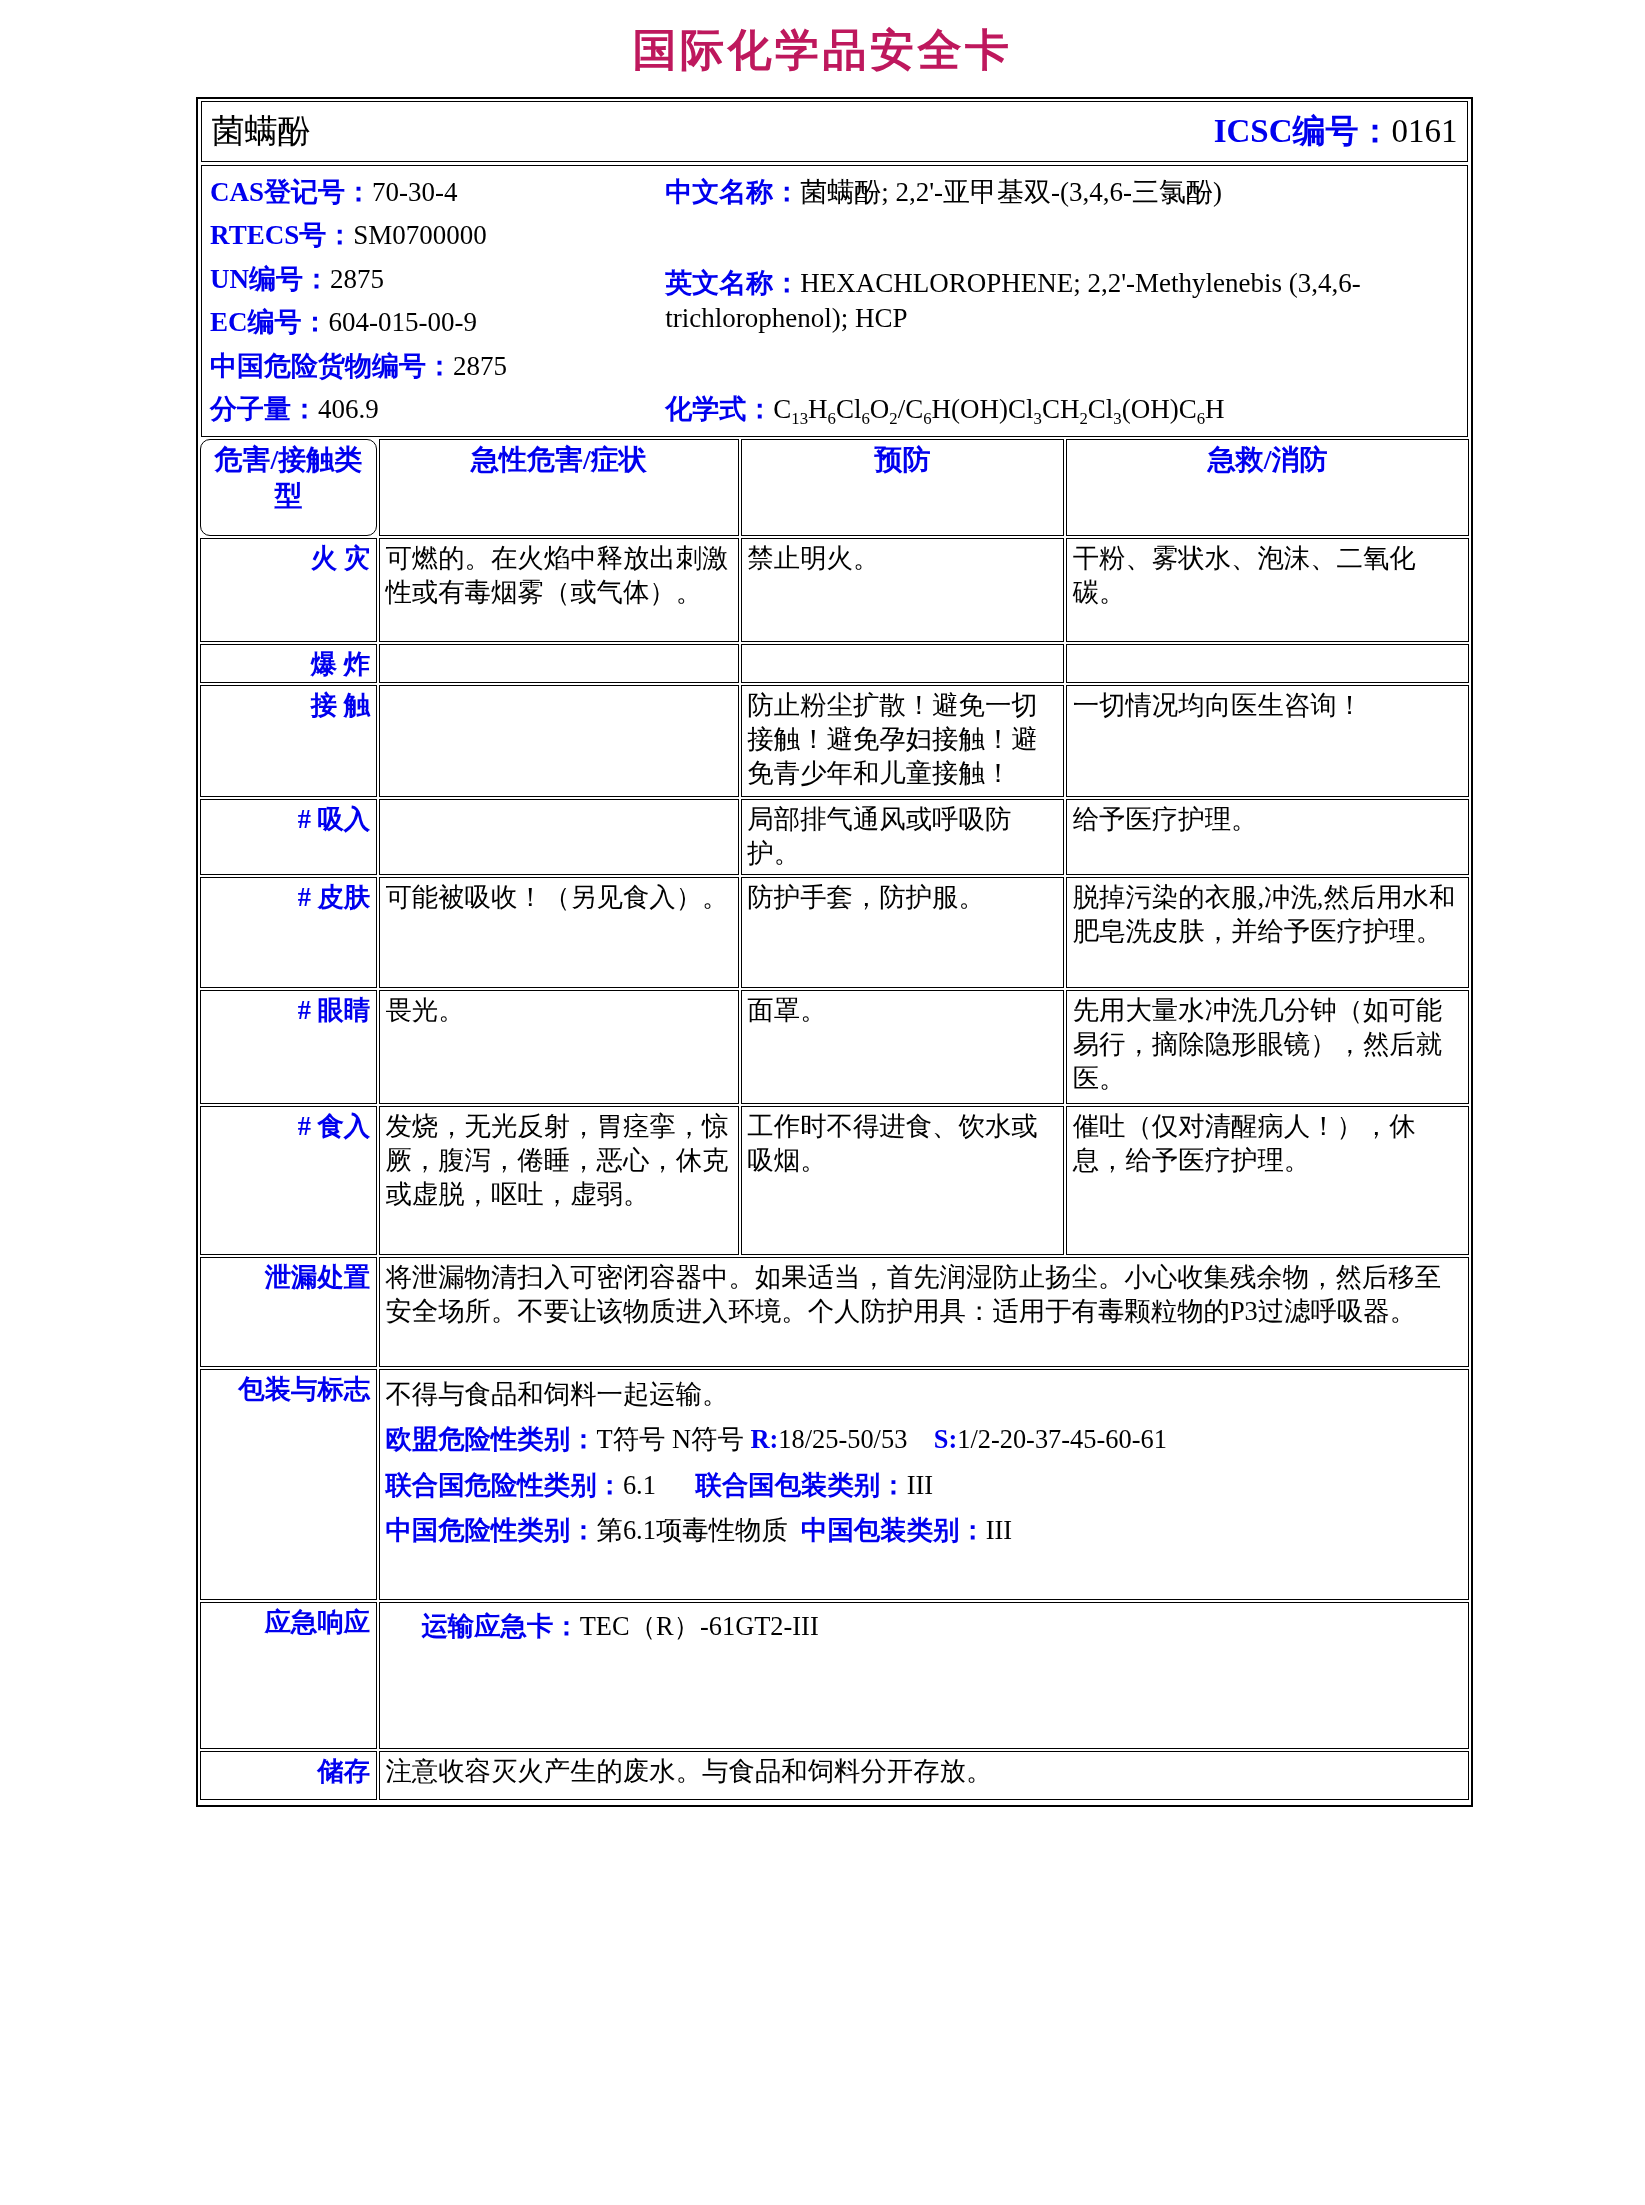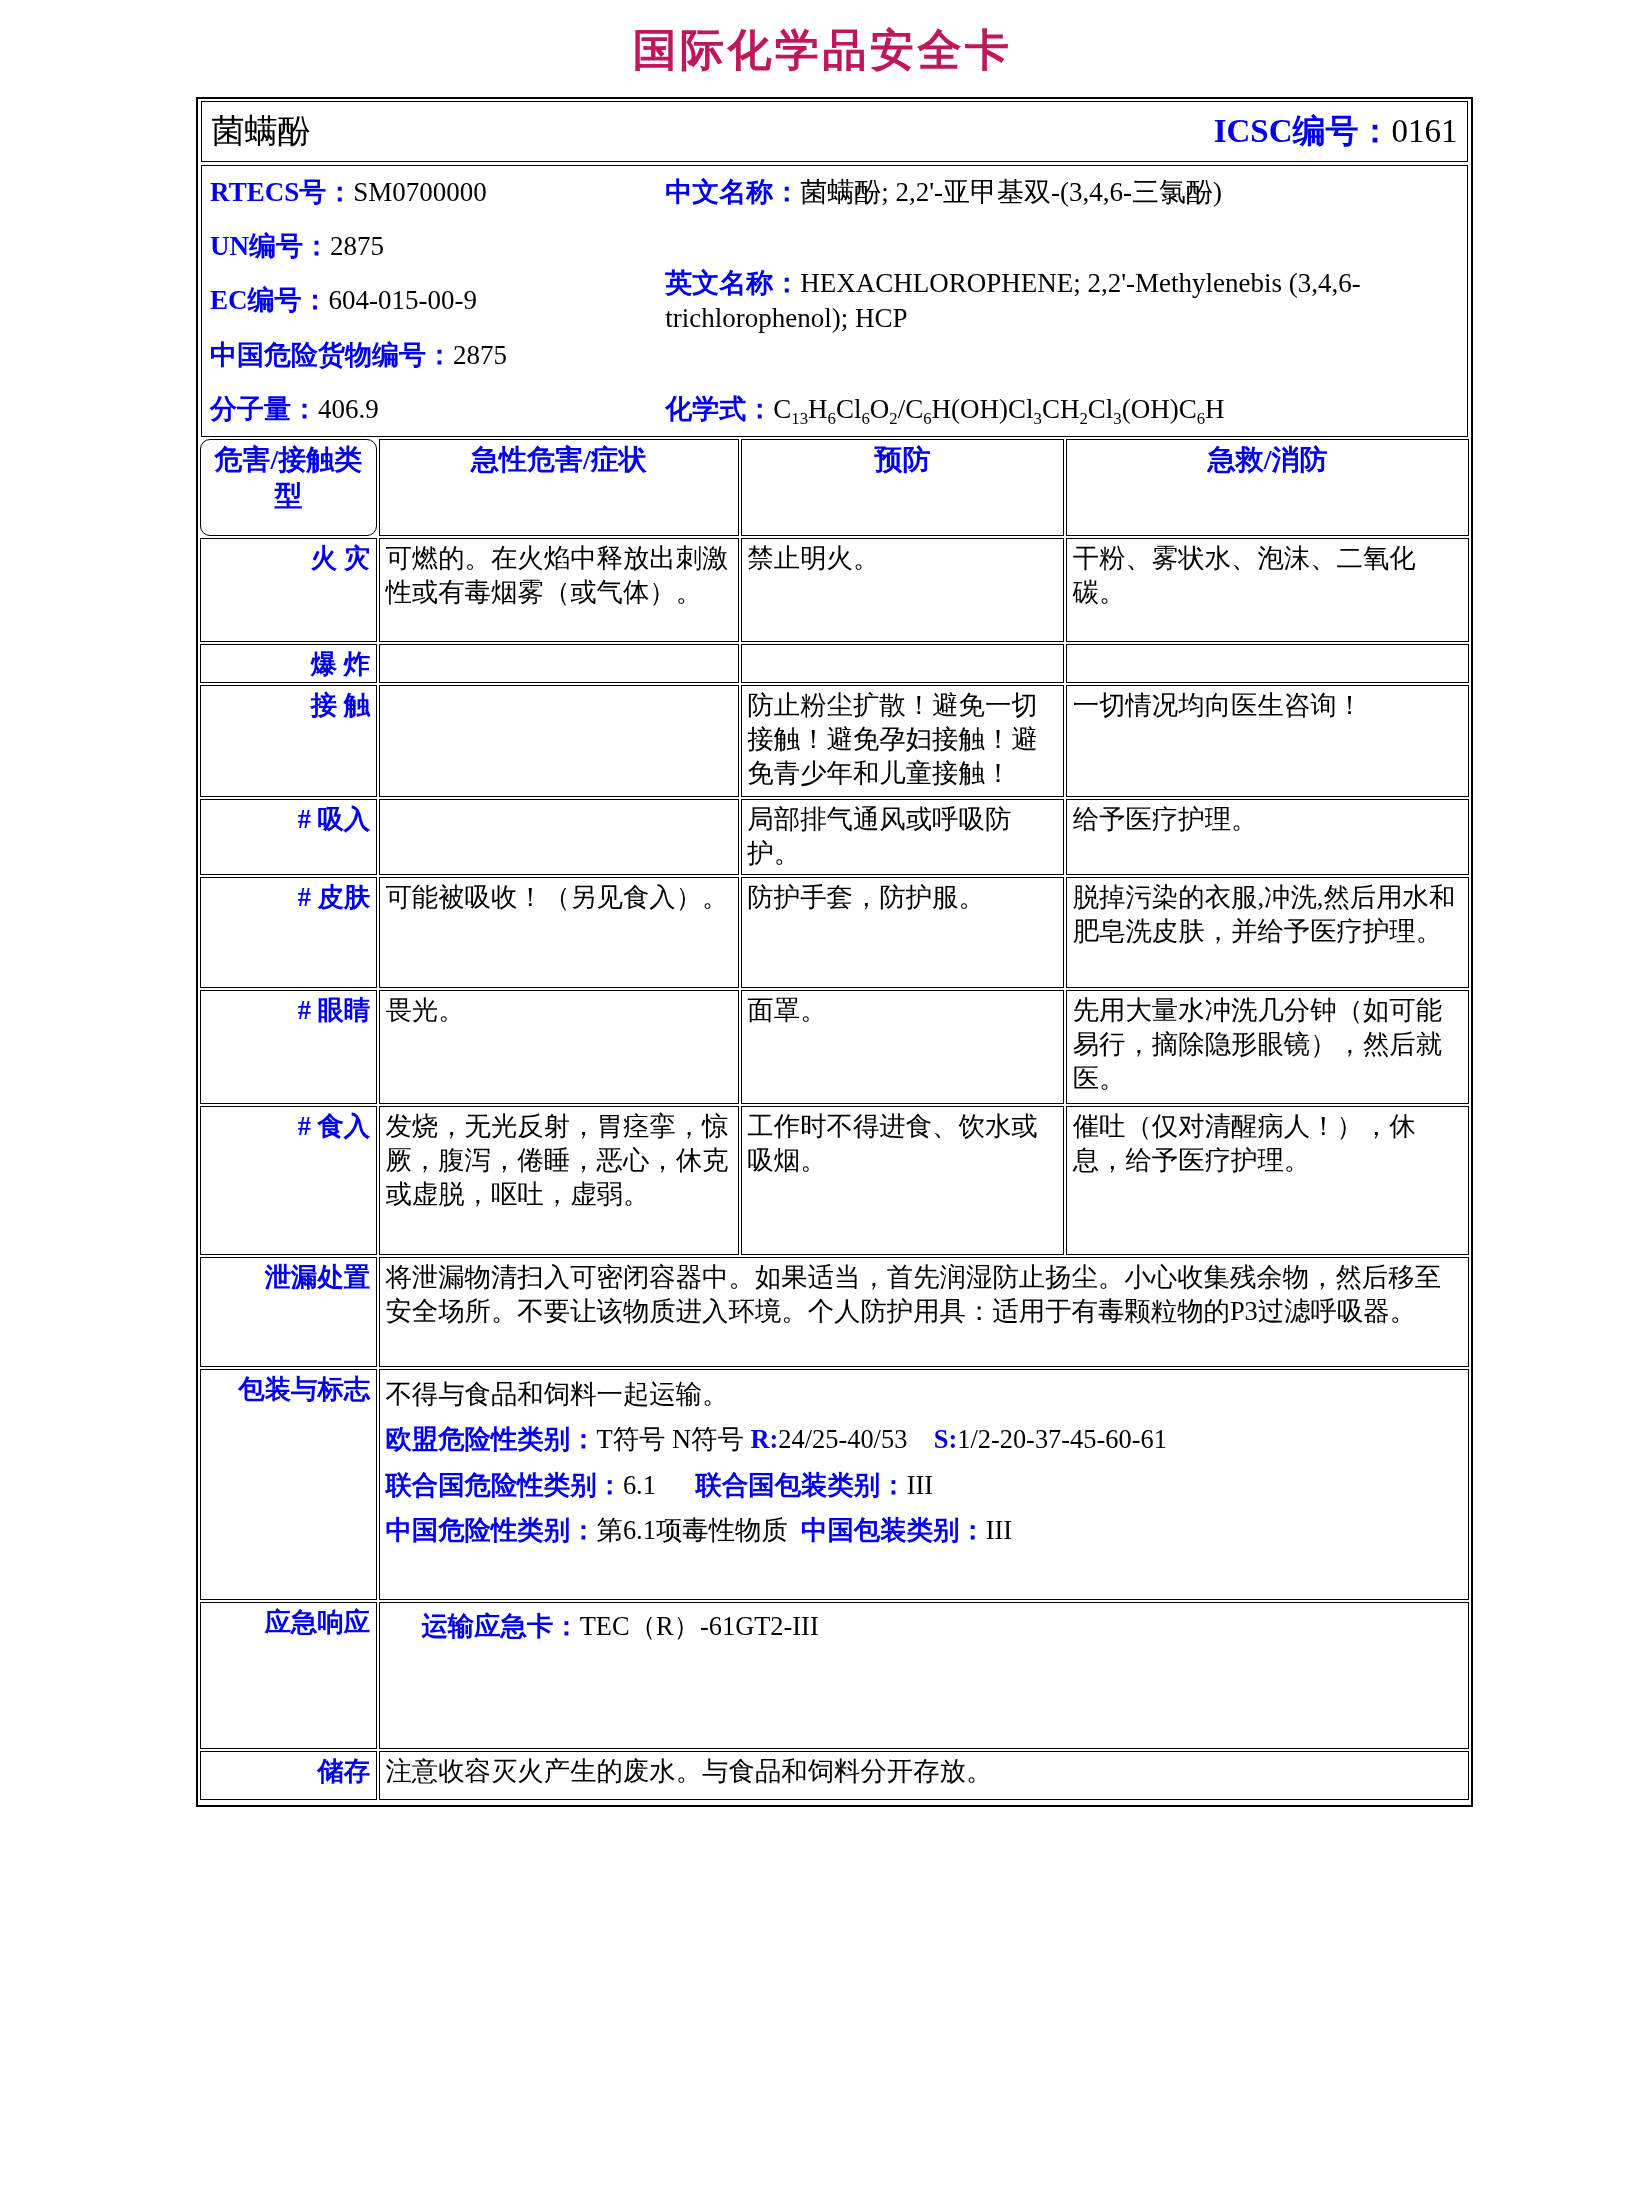--- a/index.html
+++ b/index.html
@@ -103,20 +103,21 @@
 
     <div class="block name-row">
       <span class="val">菌螨酚</span>
       <span>
         <span class="lbl">ICSC编号：</span><span class="val">0161</span>
       </span>
     </div>
 
     <div class="block id-block">
       <div class="id-left" id="id-left">
+          <div class="id-line"><span class="lbl">CAS登记号：</span><span class="val">70-30-4</span></div>
           <div class="id-line"><span class="lbl">RTECS号：</span><span class="val">SM0700000</span></div>
           <div class="id-line"><span class="lbl">UN编号：</span><span class="val">2875</span></div>
           <div class="id-line"><span class="lbl">EC编号：</span><span class="val">604-015-00-9</span></div>
           <div class="id-line"><span class="lbl">中国危险货物编号：</span><span class="val">2875</span></div>
           <div class="id-line"><span class="lbl">分子量：</span><span class="val">406.9</span></div>
         </div>
       <div class="id-right">
         <div class="id-line">
           <span class="lbl">中文名称：</span><span class="val">菌螨酚; 2,2'-亚甲基双-(3,4,6-三氯酚)</span>
         </div>
@@ -188,21 +189,21 @@
           <tr>
             <td class="cat" style="height: 110px;">泄漏处置</td>
             <td colspan="3">
               <div>将泄漏物清扫入可密闭容器中。如果适当，首先润湿防止扬尘。小心收集残余物，然后移至安全场所。不要让该物质进入环境。个人防护用具：适用于有毒颗粒物的P3过滤呼吸器。</div>
             </td>
           </tr>
           <tr>
             <td class="cat" style="height: 231px;">包装与标志</td>
             <td class="lh-tall" colspan="3">
               <div class="rich-line"><span class="seg-k">不得与食品和饲料一起运输。</span></div>
-              <div class="rich-line"><span class="seg-b">欧盟危险性类别：</span><span class="seg-k">T符号 N符号 </span><span class="seg-b">R:</span><span class="seg-k">24/25-40/53    </span><span class="seg-b">S:</span><span class="seg-k">1/2-20-37-45-60-61</span></div>
+              <div class="rich-line"><span class="seg-b">欧盟危险性类别：</span><span class="seg-k">T符号 N符号 </span><span class="seg-b">R:</span><span class="seg-k">18/25-50/53    </span><span class="seg-b">S:</span><span class="seg-k">1/2-20-37-45-60-61</span></div>
               <div class="rich-line"><span class="seg-b">联合国危险性类别：</span><span class="seg-k">6.1      </span><span class="seg-b">联合国包装类别：</span><span class="seg-k">III</span></div>
               <div class="rich-line"><span class="seg-b">中国危险性类别：</span><span class="seg-k">第6.1项毒性物质  </span><span class="seg-b">中国包装类别：</span><span class="seg-k">III</span></div>
             </td>
           </tr>
           <tr>
             <td class="cat" style="height: 147px;">应急响应</td>
             <td colspan="3">
               <div class="rich-line indent-line"><span class="seg-b">运输应急卡：</span><span class="seg-k">TEC（R）-61GT2-III</span></div>
             </td>
           </tr>

